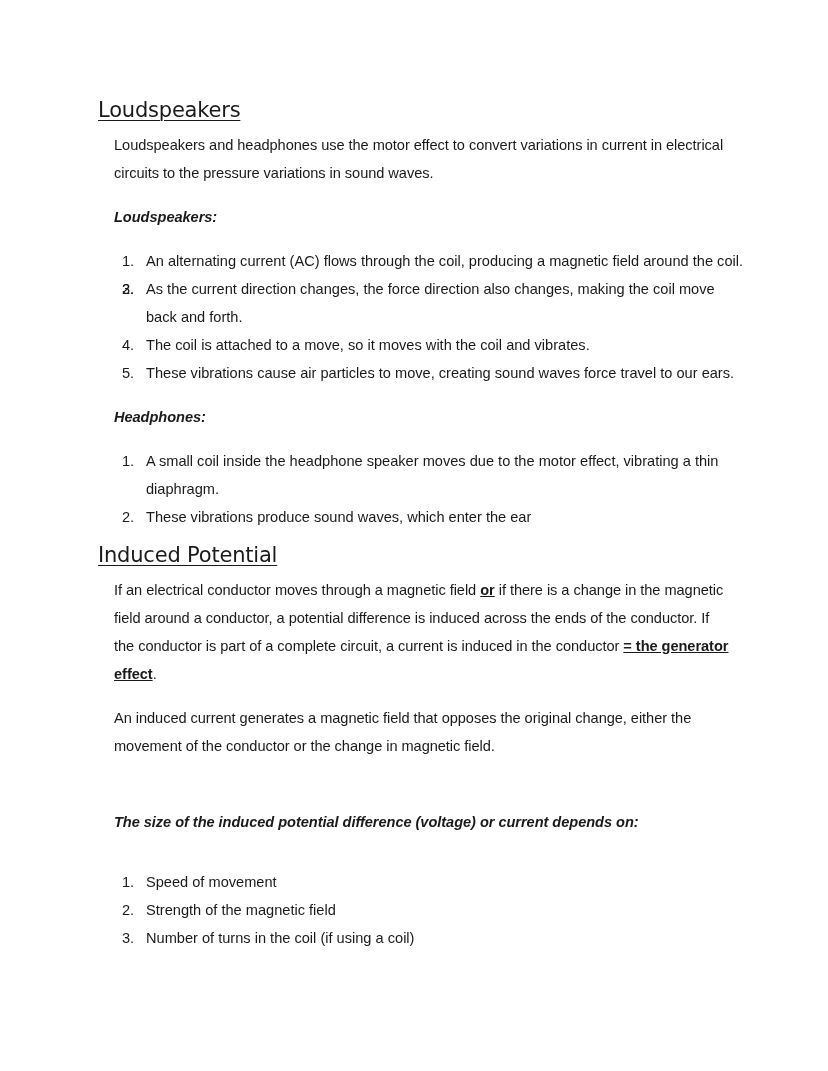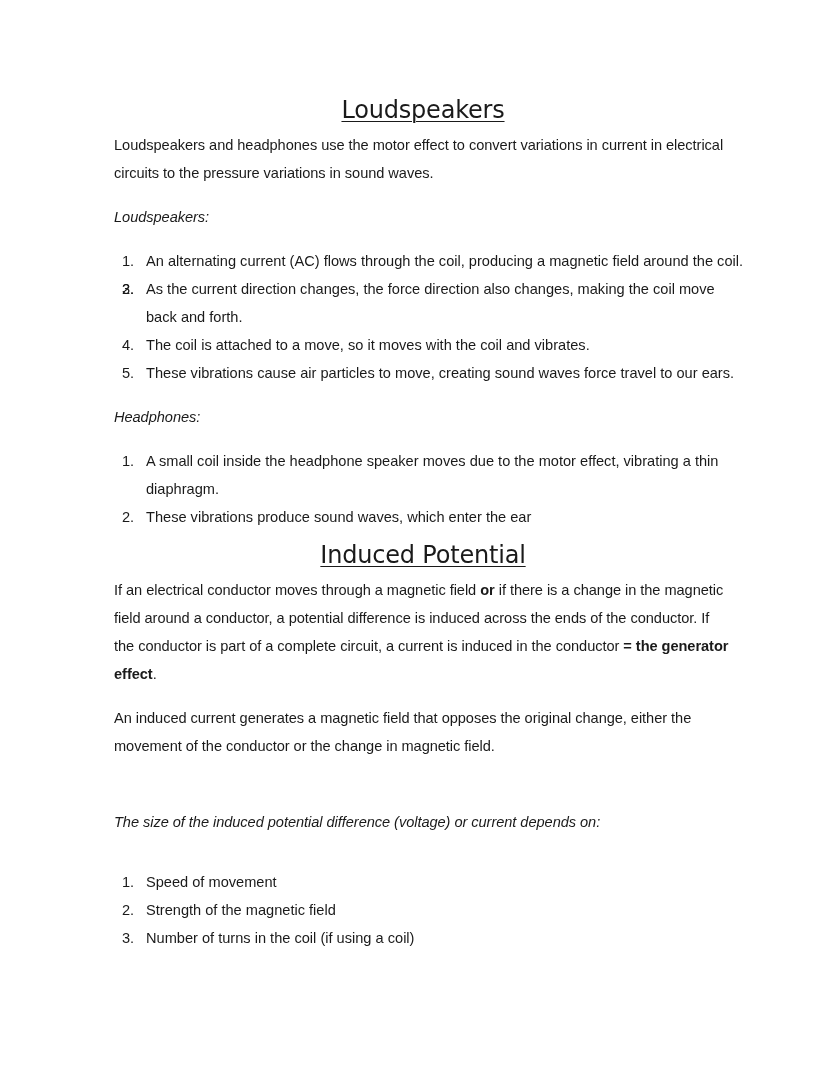--- a/index.html
+++ b/index.html
@@ -16,56 +16,55 @@
       font-family: "Liberation Sans", sans-serif;
     }
     .page {
       position: absolute;
       left: 98px;
       top: 96px;
       width: 650px;
     }
     .heading {
       font-family: "DejaVu Sans", sans-serif;
-      font-size: 24px;
+      font-size: 21px;
       font-weight: normal;
       text-decoration: underline;
       text-underline-offset: 3px;
       text-decoration-thickness: 1px;
       color: #1a1a1a;
       margin: 0;
       line-height: 28px;
       letter-spacing: -0.2px;
-      text-align: center;
     }
     .p {
       font-size: 14.6px;
       line-height: 28px;
       margin: 16px;
       letter-spacing: -0.05px;
     }
-    .italic { font-style: italic; }
+    .italic { font-style: italic; font-weight: bold; }
     .gap-after-heading { margin-top: 7px; }
     .ol {
       list-style: none;
       margin: 0;
       padding: 0;
     }
     .li {
       position: relative;
       padding-left: 48px;
       font-size: 14.6px;
       line-height: 28px;
     }
     .li .num {
       position: absolute;
       left: 24px;
       top: 0;
     }
-    b { font-weight: bold; }
+    b { font-weight: bold; text-decoration: underline; }
     .spacer-16 { height: 16px; }
   </style>
 </head>
 <body>
 
 <div class="page">
 
   <section>
     <h2 class="heading">Loudspeakers</h2>
     <p class="p gap-after-heading">Loudspeakers and headphones use the motor effect to convert variations in current in electrical circuits to the pressure variations in sound waves.</p>

